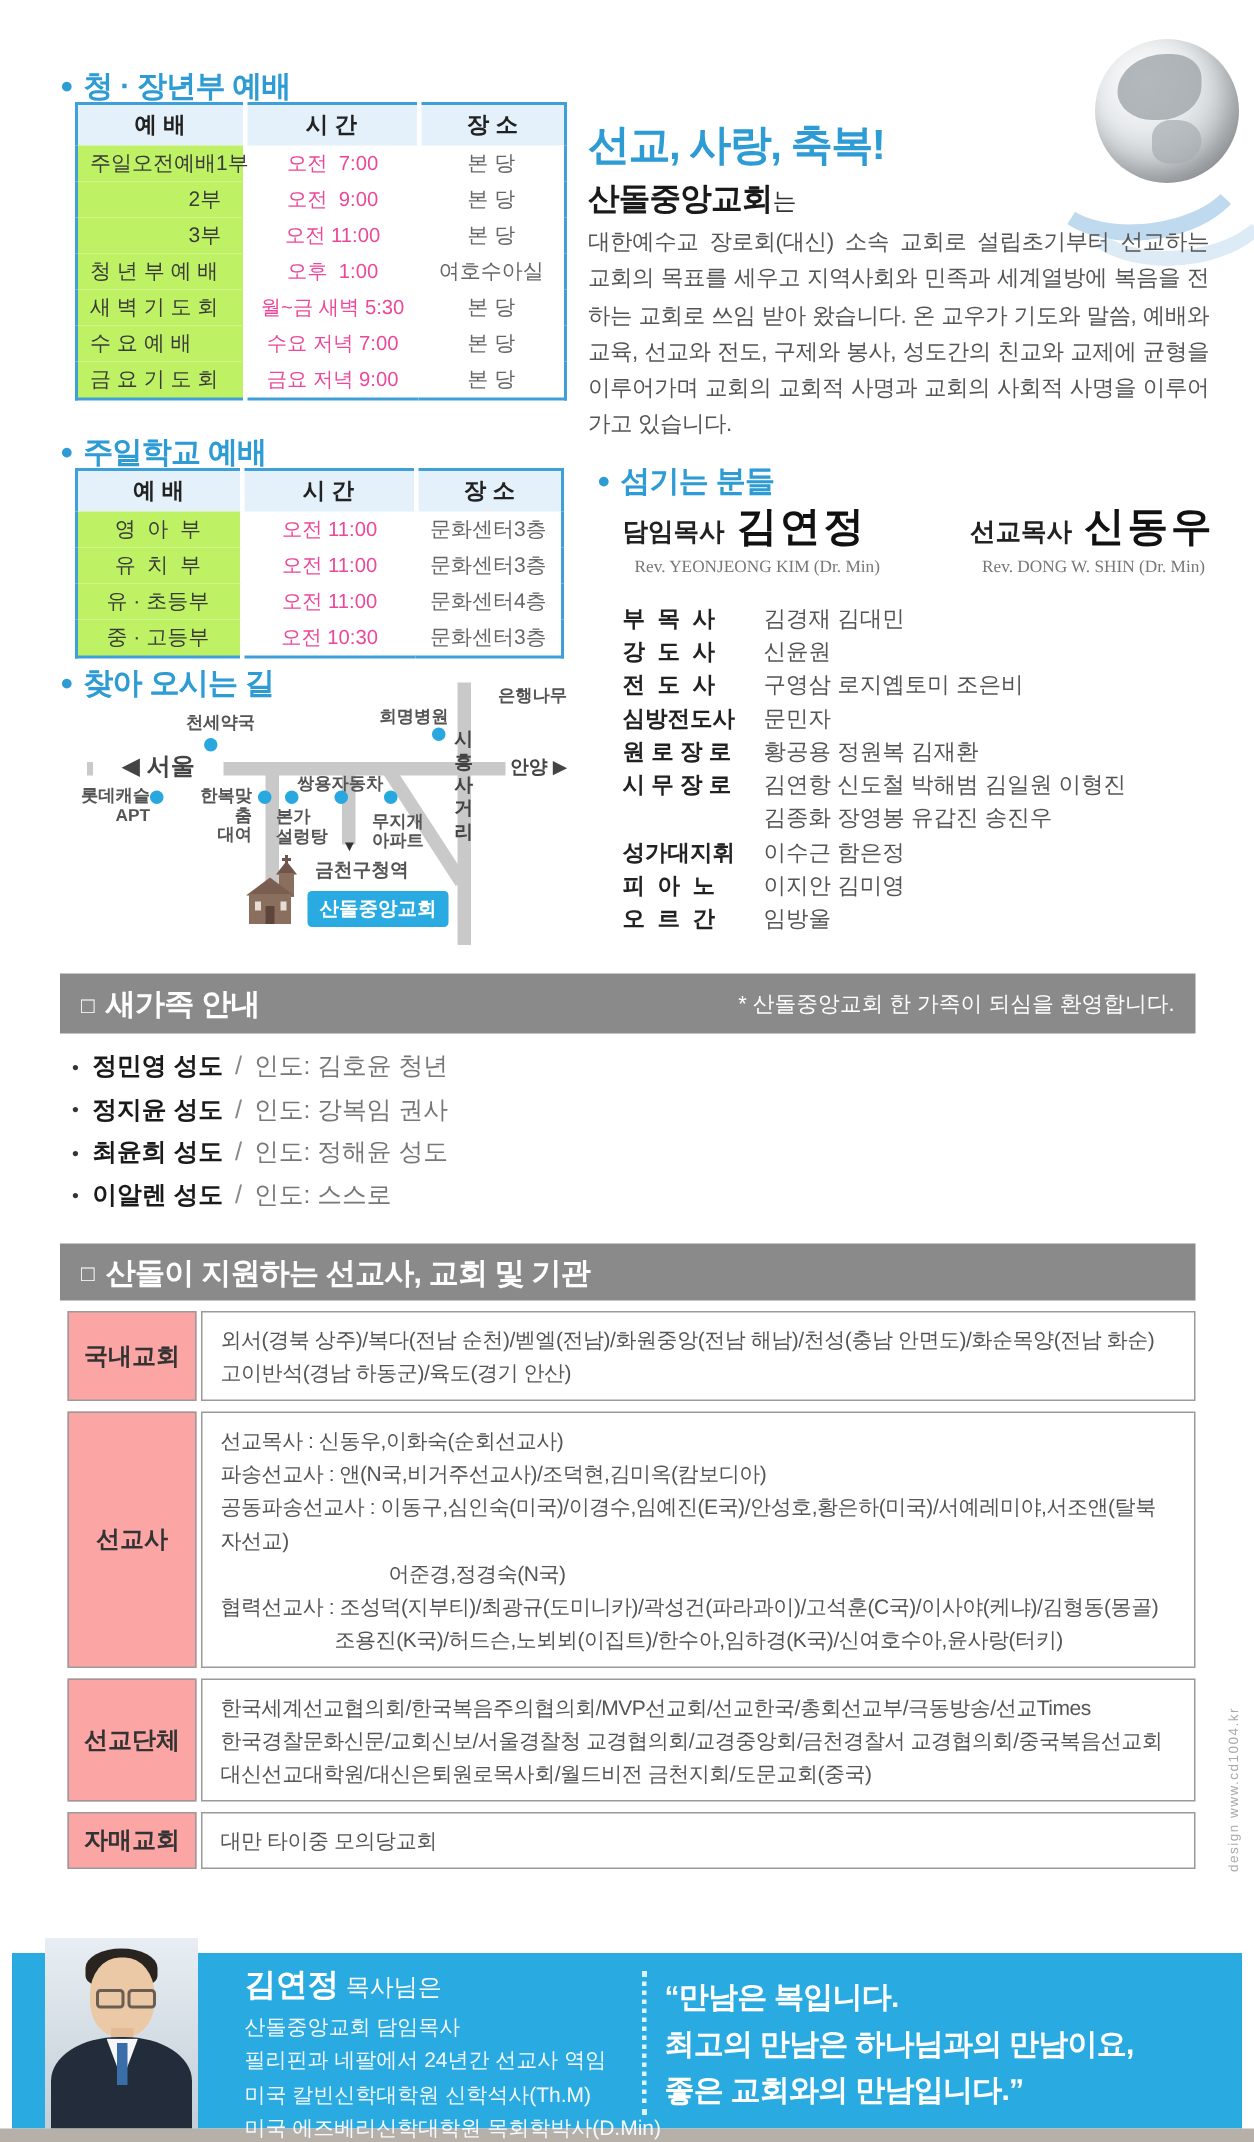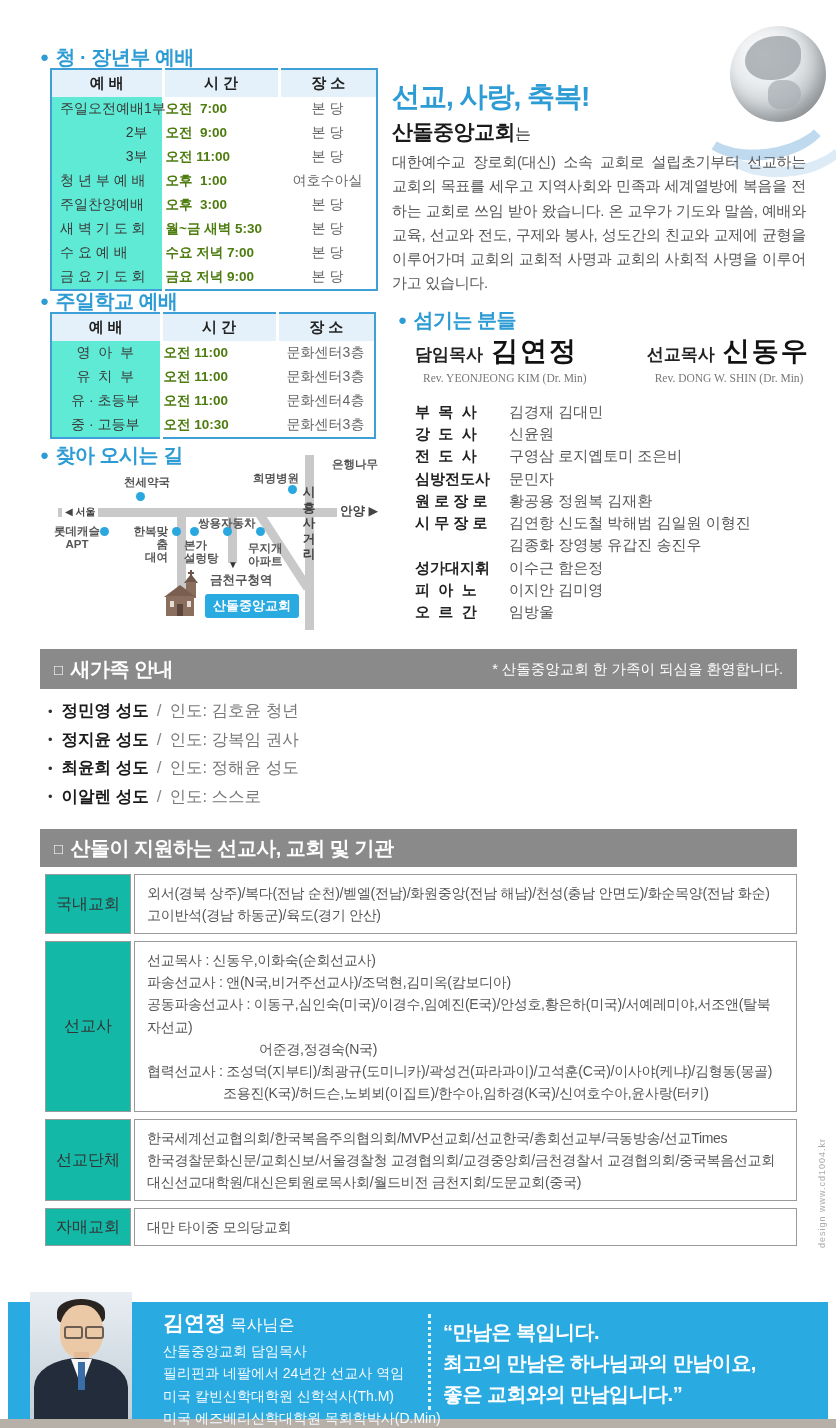--- a/index.html
+++ b/index.html
@@ -9,46 +9,46 @@
     font-family:"Liberation Sans","DejaVu Sans",sans-serif; color:#333;
   }
   
   .sec-head { position:absolute; font-size:20px; font-weight:bold; color:#2D9BD4; letter-spacing:-0.5px; }
   .sec-head .bullet { font-size:15px; margin-right:7px; vertical-align:2px; }
   
   .wtable { position:absolute; border-collapse:collapse; width:326px; border:2px solid #3FA0D8; table-layout:fixed; }
   .wtable th { height:25px; background:#E4F1FA; font-size:15px; font-weight:bold; color:#222; border-right:3px solid #fff; }
   .wtable th:last-child { border-right:none; }
   .wtable td { height:22px; font-size:14px; white-space:pre; }
-  .wtable td.c-name { background:#5eead4; color:#3a3a3a; padding-left:8px; border-right:3px solid #fff; }
-  .wtable td.c-time { color:#4d7c0f; text-align:left; font-size:13.5px;font-weight:bold; }
+  .wtable td.c-name { background:#bef264; color:#3a3a3a; padding-left:8px; border-right:3px solid #fff; }
+  .wtable td.c-time { color:#ec4899; text-align:center; font-size:13.5px; }
   .wtable td.c-place { color:#666; text-align:center; }
   #t-adult { left:50px; top:68px; }
   #t-adult col.n { width:112px; } .wtable col.t { width:116px; } .wtable col.p { width:98px; }
   #t-adult tbody tr:nth-child(2) td.c-name, #t-adult tbody tr:nth-child(3) td.c-name { text-align:right; padding-right:14px; }
   #t-sunday { left:50px; top:312px; }
   #t-sunday td.c-name { text-align:center; padding-left:0; }
   #h-adult { left:40px; top:44px; } #h-sunday { left:40px; top:288px; } #h-map { left:40px; top:442px; }
   
   .map { position:absolute; left:50px; top:455px; width:336px; height:175px; font-size:12px; color:#555; }
   .map .road { position:absolute; background:#c9c9c9; }
   .map .lbl { position:absolute; font-weight:bold; color:#555; font-size:11.5px; line-height:13px; }
   .map .dot { position:absolute; width:9px; height:9px; border-radius:50%; background:#29A8E0; }
   #road-h { left:8px; top:53px; width:320px; height:9px; }
   #road-right { left:255px; top:0; width:9px; height:175px; }
   #road-mid { left:127px; top:56px; width:9px; height:104px; }
   #road-station { left:178px; top:56px; width:9px; height:52px; }
   #road-diag { left:203px; top:56px; width:9px; height:92px; transform:rotate(-33deg); transform-origin:top center; }
-  #lbl-seoul { left:12px; top:50px; background:#fff; padding:0 3px; font-size:10px; color:#444; z-index:2; }
+  #lbl-seoul { left:12px; top:50px; background:#fff; padding:0 19px; font-size:16px; color:#444; z-index:2; }
   #lbl-anyang { left:287px; top:50px; background:#fff; padding:0 3px; font-size:12.5px; color:#444; z-index:2; }
   #lbl-crossroad { left:252px; top:22px; writing-mode:vertical-rl; letter-spacing:3px; font-size:12.5px; color:#444; z-index:2; }
   #lbl-tree { left:282px; top:3px; }
   #lbl-hospital { left:203px; top:17px; } #dot-hospital { left:238px; top:30px; }
   #lbl-pharmacy { left:74px; top:21px; } #dot-pharmacy { left:86px; top:37px; }
-  #lbl-lotte { left:4px; top:70px; text-align:center; } #dot-lotte { left:50px; top:72px; }
+  #lbl-lotte { left:4px; top:70px; text-align:right; } #dot-lotte { left:50px; top:72px; }
   #lbl-hanbok { left:76px; top:70px; text-align:right; width:42px; } #dot-hanbok { left:122px; top:72px; }
   #lbl-bonga { left:134px; top:84px; } #dot-bonga { left:140px; top:72px; }
   #lbl-ssangyong { left:148px; top:62px; } #dot-ssangyong { left:173px; top:72px; }
   #lbl-rainbow { left:198px; top:87px; } #dot-rainbow { left:206px; top:72px; }
   #arrow-station { left:178px; top:104px; position:absolute; color:#333; font-size:10px; }
   #lbl-station { left:160px; top:119px; font-size:12.5px; }
   #church-svg { position:absolute; left:112px; top:114px; }
   #church-label { position:absolute; left:155px; top:139px; background:#29ABE2; color:#fff; font-weight:bold;
     font-size:13px; padding:3px 8px; border-radius:3px; }
   #church-label::before { content:""; position:absolute; left:-7px; top:-2px; width:0; height:0;
@@ -94,22 +94,22 @@
   
   #members { position:absolute; left:48px; top:697px; }
   .member { height:28.5px; display:flex; align-items:center; font-size:16.5px; }
   .member .m-dot { color:#333; margin-right:9px; font-size:13px; }
   .member .m-name { font-weight:bold; color:#1a1a1a; }
   .member .m-sep { color:#888; margin:0 8px; font-size:17px; }
   .member .m-guide { color:#777; }
   
   #support-table { position:absolute; left:45px; top:874px; width:752px; }
   .support-row { display:flex; margin-bottom:7px; }
-  .support-label { width:84px; flex:none; background:#14b8a6; border:1px solid #9a9a9a; margin-right:3px;
-    display:flex; align-items:center; justify-content:center; font-weight:normal; font-size:16px; color:#333; }
+  .support-label { width:84px; flex:none; background:#fca5a5; border:1px solid #9a9a9a; margin-right:3px;
+    display:flex; align-items:center; justify-content:center; font-weight:bold; font-size:16px; color:#333; }
   .support-content { flex:1; background:#fff; border:1px solid #9a9a9a; padding:7px 12px;
     font-size:14px; color:#555; line-height:1.58; letter-spacing:-0.3px; }
   .support-content .ind-a { padding-left:112px; }
   .support-content .ind-b { padding-left:76px; }
   
   #footer-blue { position:absolute; left:8px; top:1302px; width:820px; height:117px; background:#29ABE2; }
   #bottom-strip { position:absolute; left:0; top:1419px; width:836px; height:9px; background:#b7b0a9; }
   #photo { position:absolute; left:30px; top:1292px; width:102px; height:127px; overflow:hidden;
     background:linear-gradient(180deg,#e8eef3,#c3ced7); z-index:3; }
   #photo .hair { position:absolute; left:27px; top:7px; width:48px; height:26px; background:#2a2420; border-radius:50% 50% 30% 30%; }
@@ -166,25 +166,20 @@
         </tr>
       <tr>
           <td class="c-name">3부</td>
           <td class="c-time">오전 11:00</td>
           <td class="c-place">본 당</td>
         </tr>
       <tr>
           <td class="c-name">청 년 부 예 배</td>
           <td class="c-time">오후  1:00</td>
           <td class="c-place">여호수아실</td>
-        </tr>
-      <tr>
-          <td class="c-name">주일찬양예배</td>
-          <td class="c-time">오후  3:00</td>
-          <td class="c-place">본 당</td>
         </tr>
       <tr>
           <td class="c-name">새 벽 기 도 회</td>
           <td class="c-time">월~금 새벽 5:30</td>
           <td class="c-place">본 당</td>
         </tr>
       <tr>
           <td class="c-name">수 요 예 배</td>
           <td class="c-time">수요 저녁 7:00</td>
           <td class="c-place">본 당</td>

